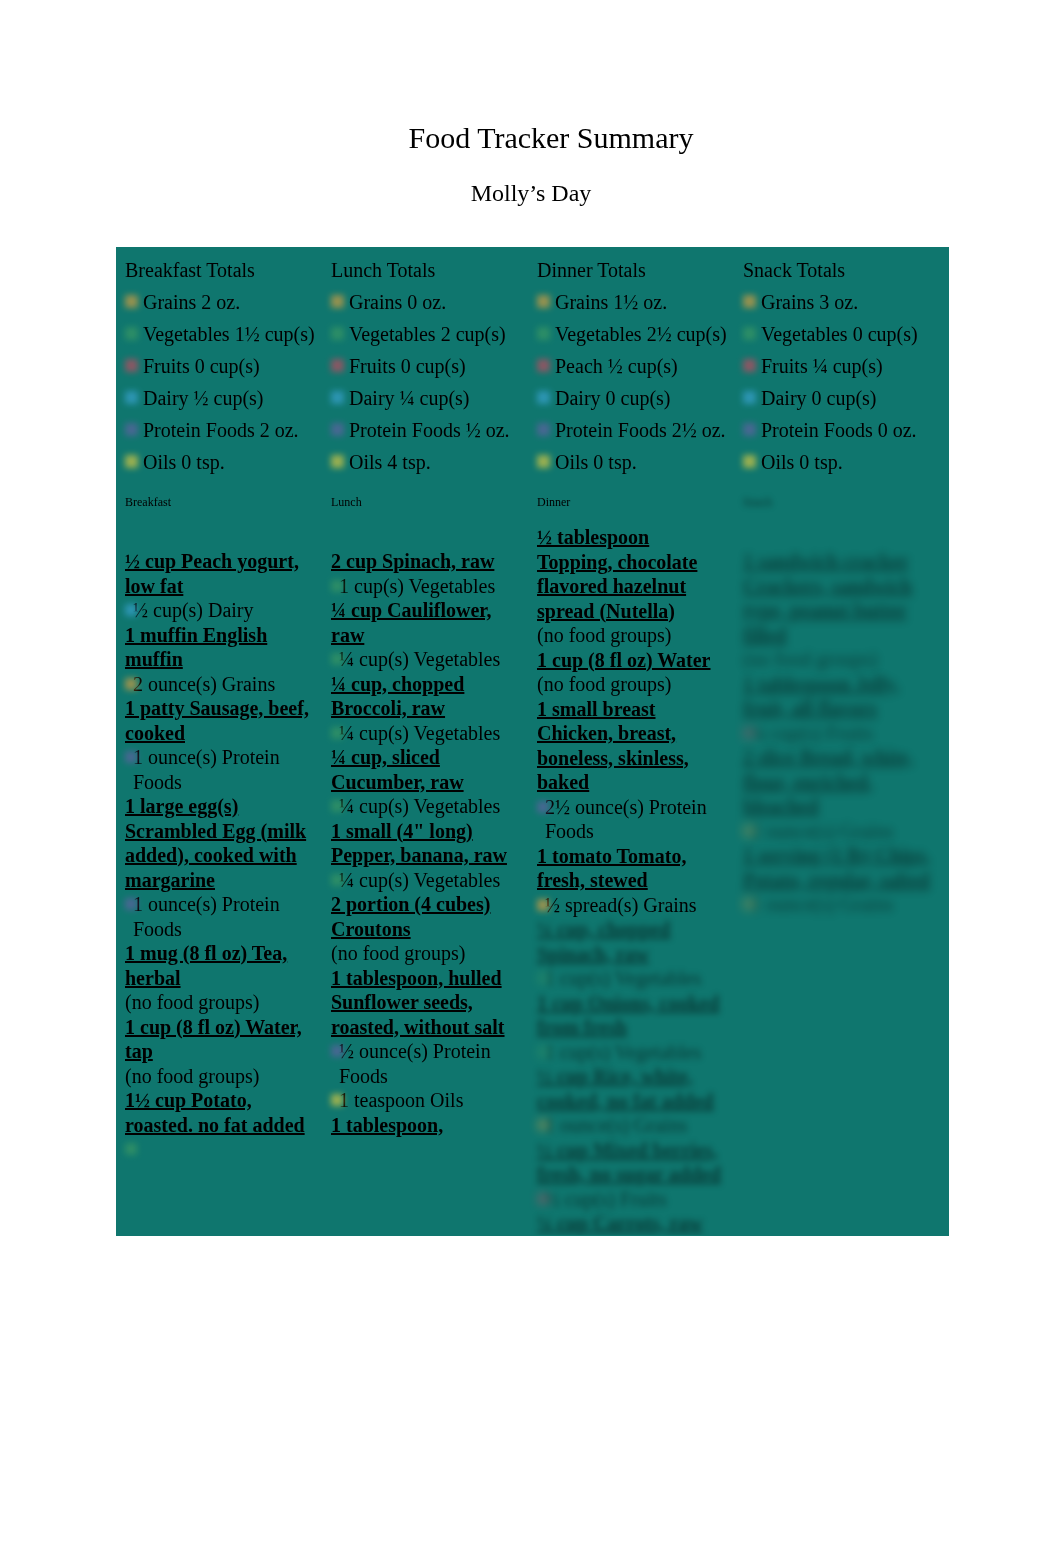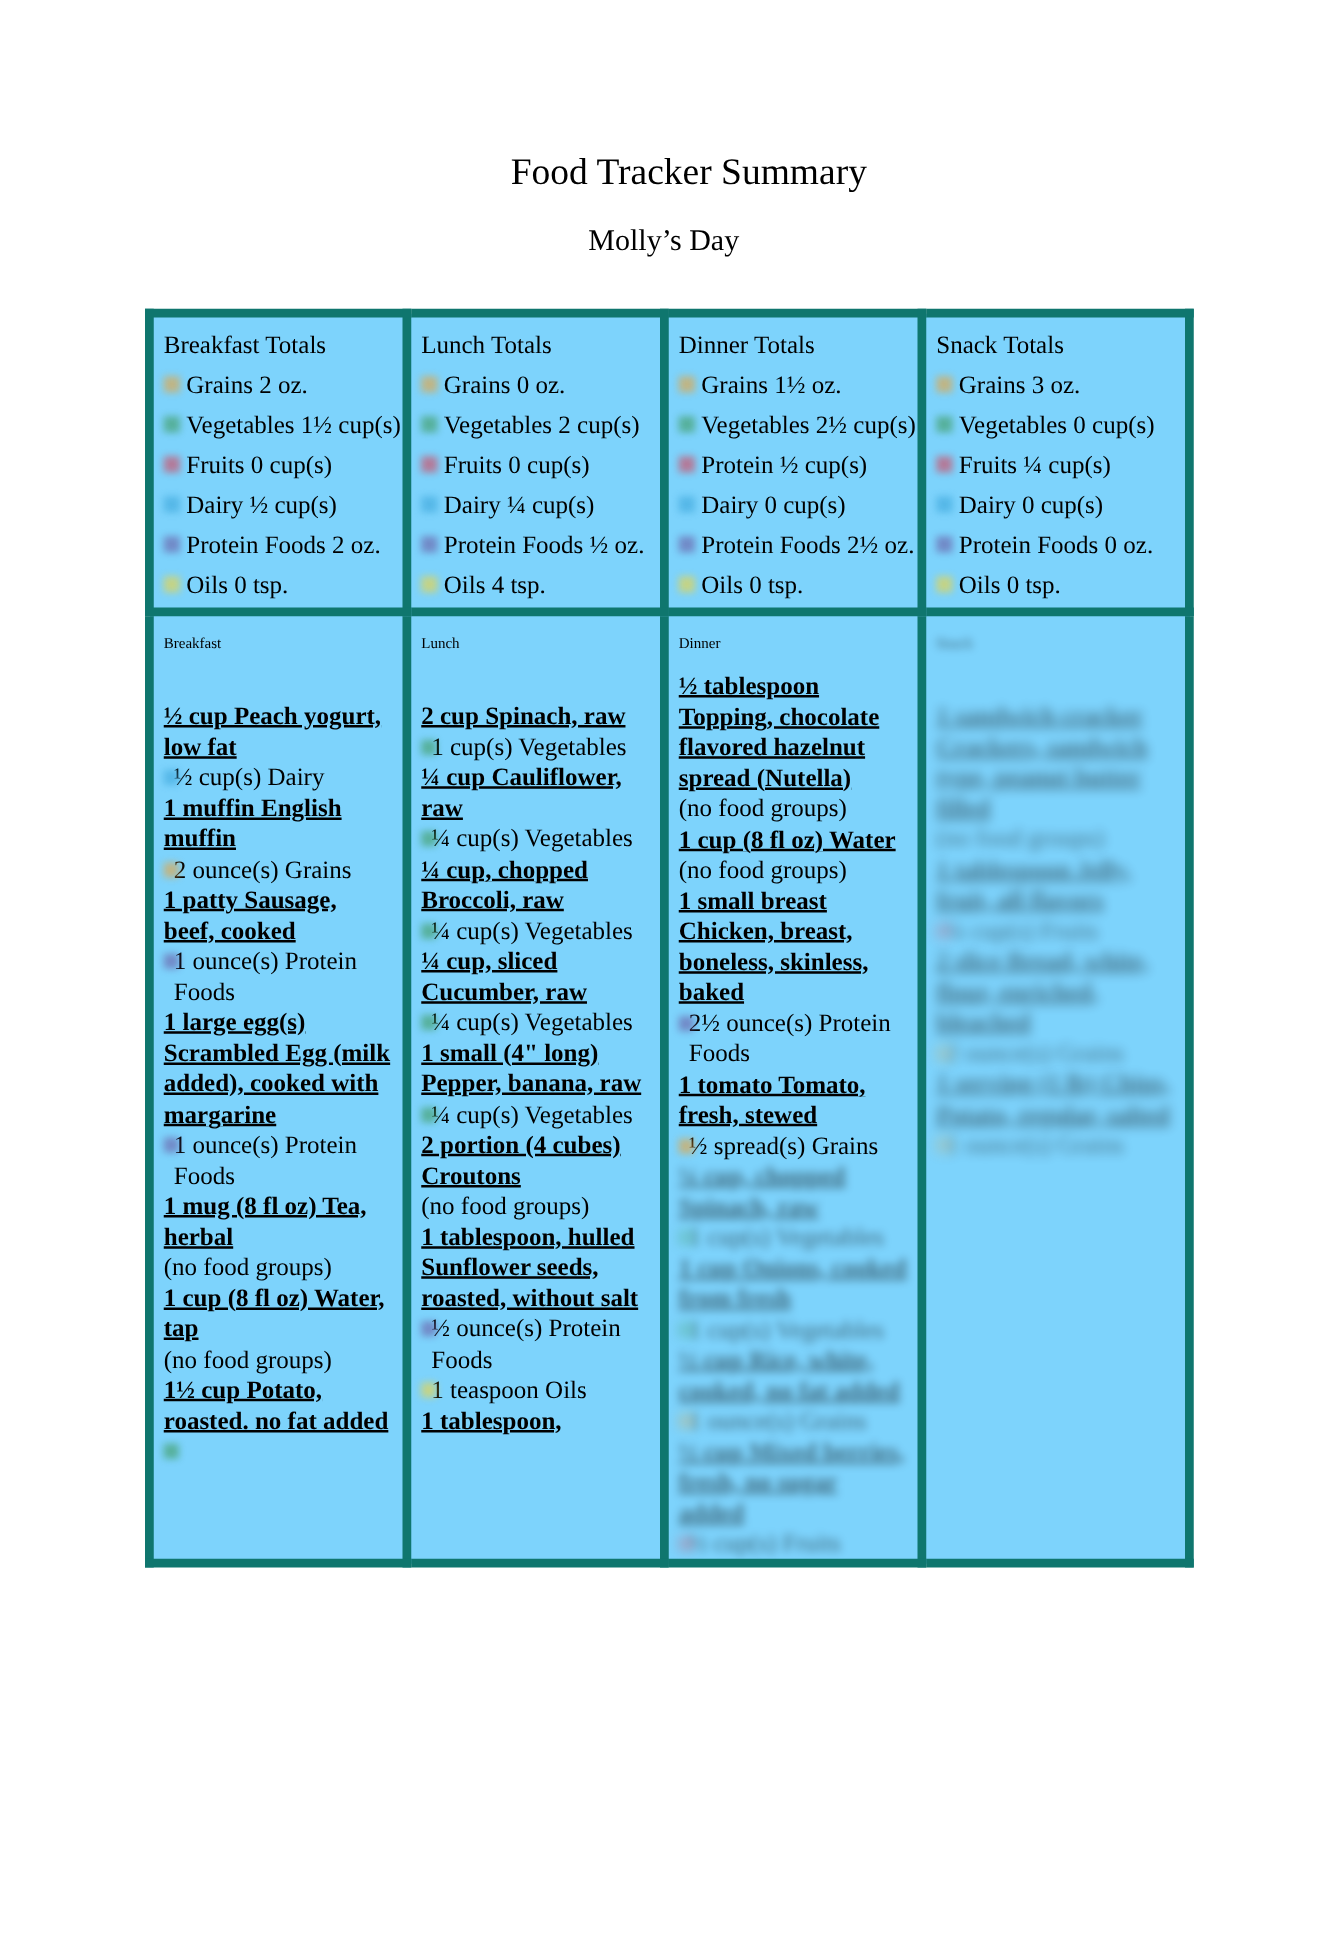--- a/index.html
+++ b/index.html
@@ -58,22 +58,22 @@
     position: absolute;
     left: 116px;
     top: 247px;
     width: 832px;
     border-collapse: collapse;
     table-layout: fixed;
   }
   .tracker-table td {
     vertical-align: top;
     padding: 0;
-    border: 7px solid #0f766e;
-    background: #7dd3fc;
+    border: 1px solid #0f766e;
+    background: #0f766e;
   }
   .col-b { width: 206px; }
   .col-l { width: 206px; }
   .col-d { width: 206px; }
   .col-s { width: 214px; }
 
   .cell-pad {
     padding: 6px 8px 8px 8px;
     overflow: hidden;
   }
@@ -192,21 +192,21 @@
               <div class="total-row"><span class="swatch" style="background: rgb(63, 168, 220);"></span><span>Dairy ¼ cup(s)</span></div>
               <div class="total-row"><span class="swatch" style="background: rgb(106, 95, 168);"></span><span>Protein Foods ½ oz.</span></div>
               <div class="total-row"><span class="swatch" style="background: rgb(239, 212, 63);"></span><span>Oils 4 tsp.</span></div>
             </div>
         </td>
         <td class="totals-cell">
           <div class="cell-pad" id="totals-dinner">
               <div class="meal-heading">Dinner Totals</div>
               <div class="total-row"><span class="swatch" style="background: rgb(232, 163, 61);"></span><span>Grains 1½ oz.</span></div>
               <div class="total-row"><span class="swatch" style="background: rgb(63, 156, 98);"></span><span>Vegetables 2½ cup(s)</span></div>
-              <div class="total-row"><span class="swatch" style="background: rgb(212, 69, 94);"></span><span>Protein ½ cup(s)</span></div>
+              <div class="total-row"><span class="swatch" style="background: rgb(212, 69, 94);"></span><span>Peach ½ cup(s)</span></div>
               <div class="total-row"><span class="swatch" style="background: rgb(63, 168, 220);"></span><span>Dairy 0 cup(s)</span></div>
               <div class="total-row"><span class="swatch" style="background: rgb(106, 95, 168);"></span><span>Protein Foods 2½ oz.</span></div>
               <div class="total-row"><span class="swatch" style="background: rgb(239, 212, 63);"></span><span>Oils 0 tsp.</span></div>
             </div>
         </td>
         <td class="totals-cell">
           <div class="cell-pad" id="totals-snack">
               <div class="meal-heading">Snack Totals</div>
               <div class="total-row"><span class="swatch" style="background: rgb(232, 163, 61);"></span><span>Grains 3 oz.</span></div>
               <div class="total-row"><span class="swatch" style="background: rgb(63, 156, 98);"></span><span>Vegetables 0 cup(s)</span></div>

